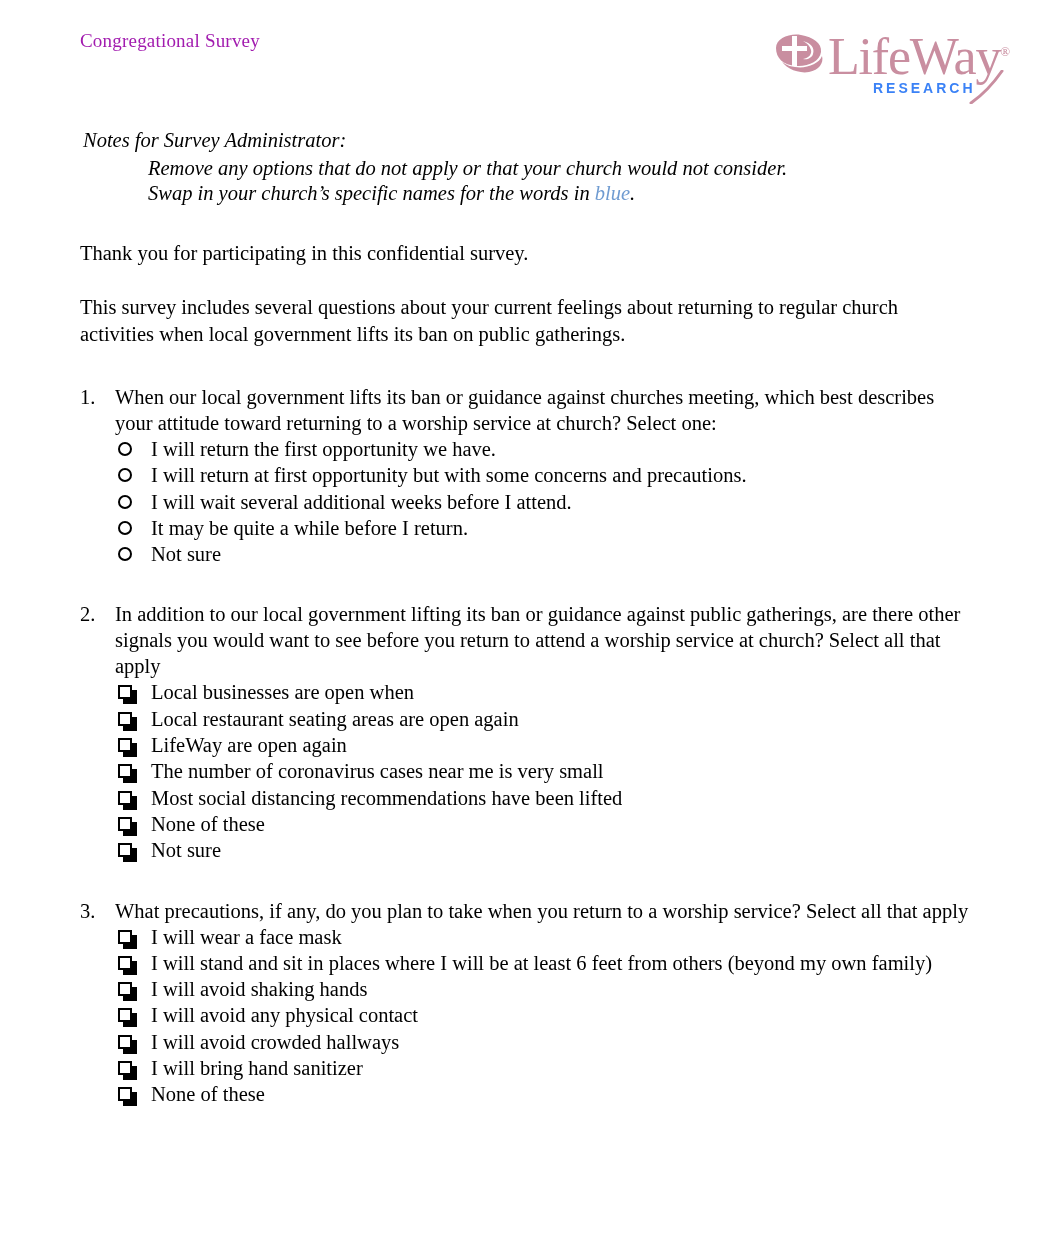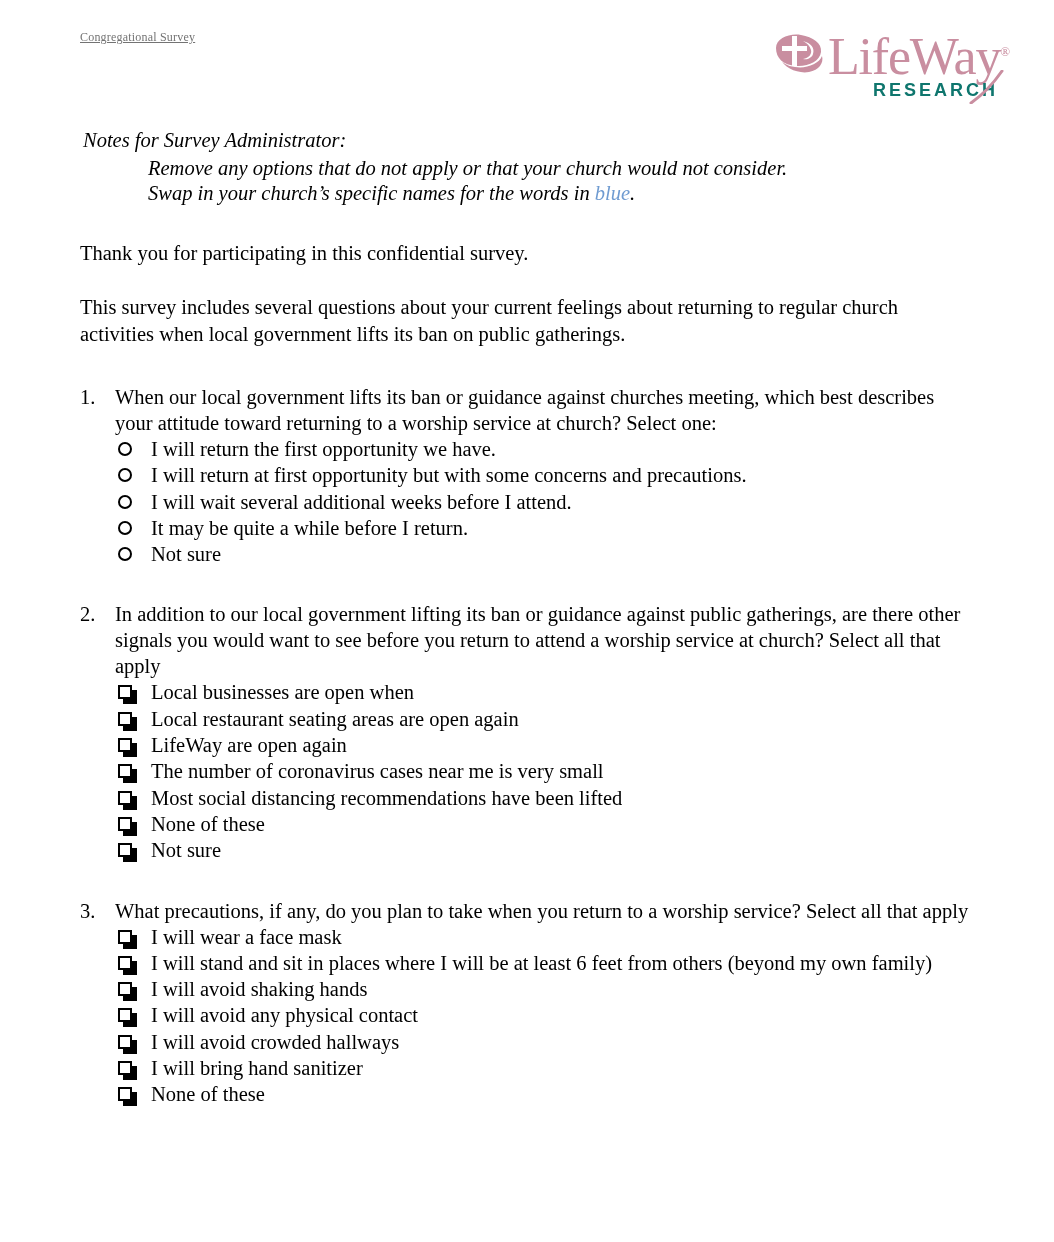--- a/index.html
+++ b/index.html
@@ -20,25 +20,24 @@
   
   .page-header {
     position: relative;
     height: 112px;
   }
   .header-title {
     position: absolute;
     left: 80px;
     top: 30px;
     font-family: "Liberation Serif", "DejaVu Serif", serif;
-    font-size: 12px;
-    color: #737373;
+    font-size: 19px;
+    color: #a21caf;
     letter-spacing: 0.2px;
     white-space: nowrap;
-    text-decoration: underline;
   }
 
   
   .logo {
     position: absolute;
     left: 770px;
     top: 24px;
     width: 245px;
     height: 80px;
   }
@@ -63,23 +62,23 @@
   .logo-reg {
     font-size: 13px;
     vertical-align: super;
     letter-spacing: 0;
   }
   .logo-research {
     position: absolute;
     left: 103px;
     top: 56px;
     font-family: "Liberation Sans", "DejaVu Sans", sans-serif;
-    font-size: 18px;
+    font-size: 14px;
     font-weight: bold;
-    color: #0f766e;
+    color: #3b82f6;
     letter-spacing: 3.0px;
     white-space: nowrap;
   }
   .logo-swoosh {
     position: absolute;
     left: 199px;
     top: 46px;
     width: 40px;
     height: 34px;
   }

